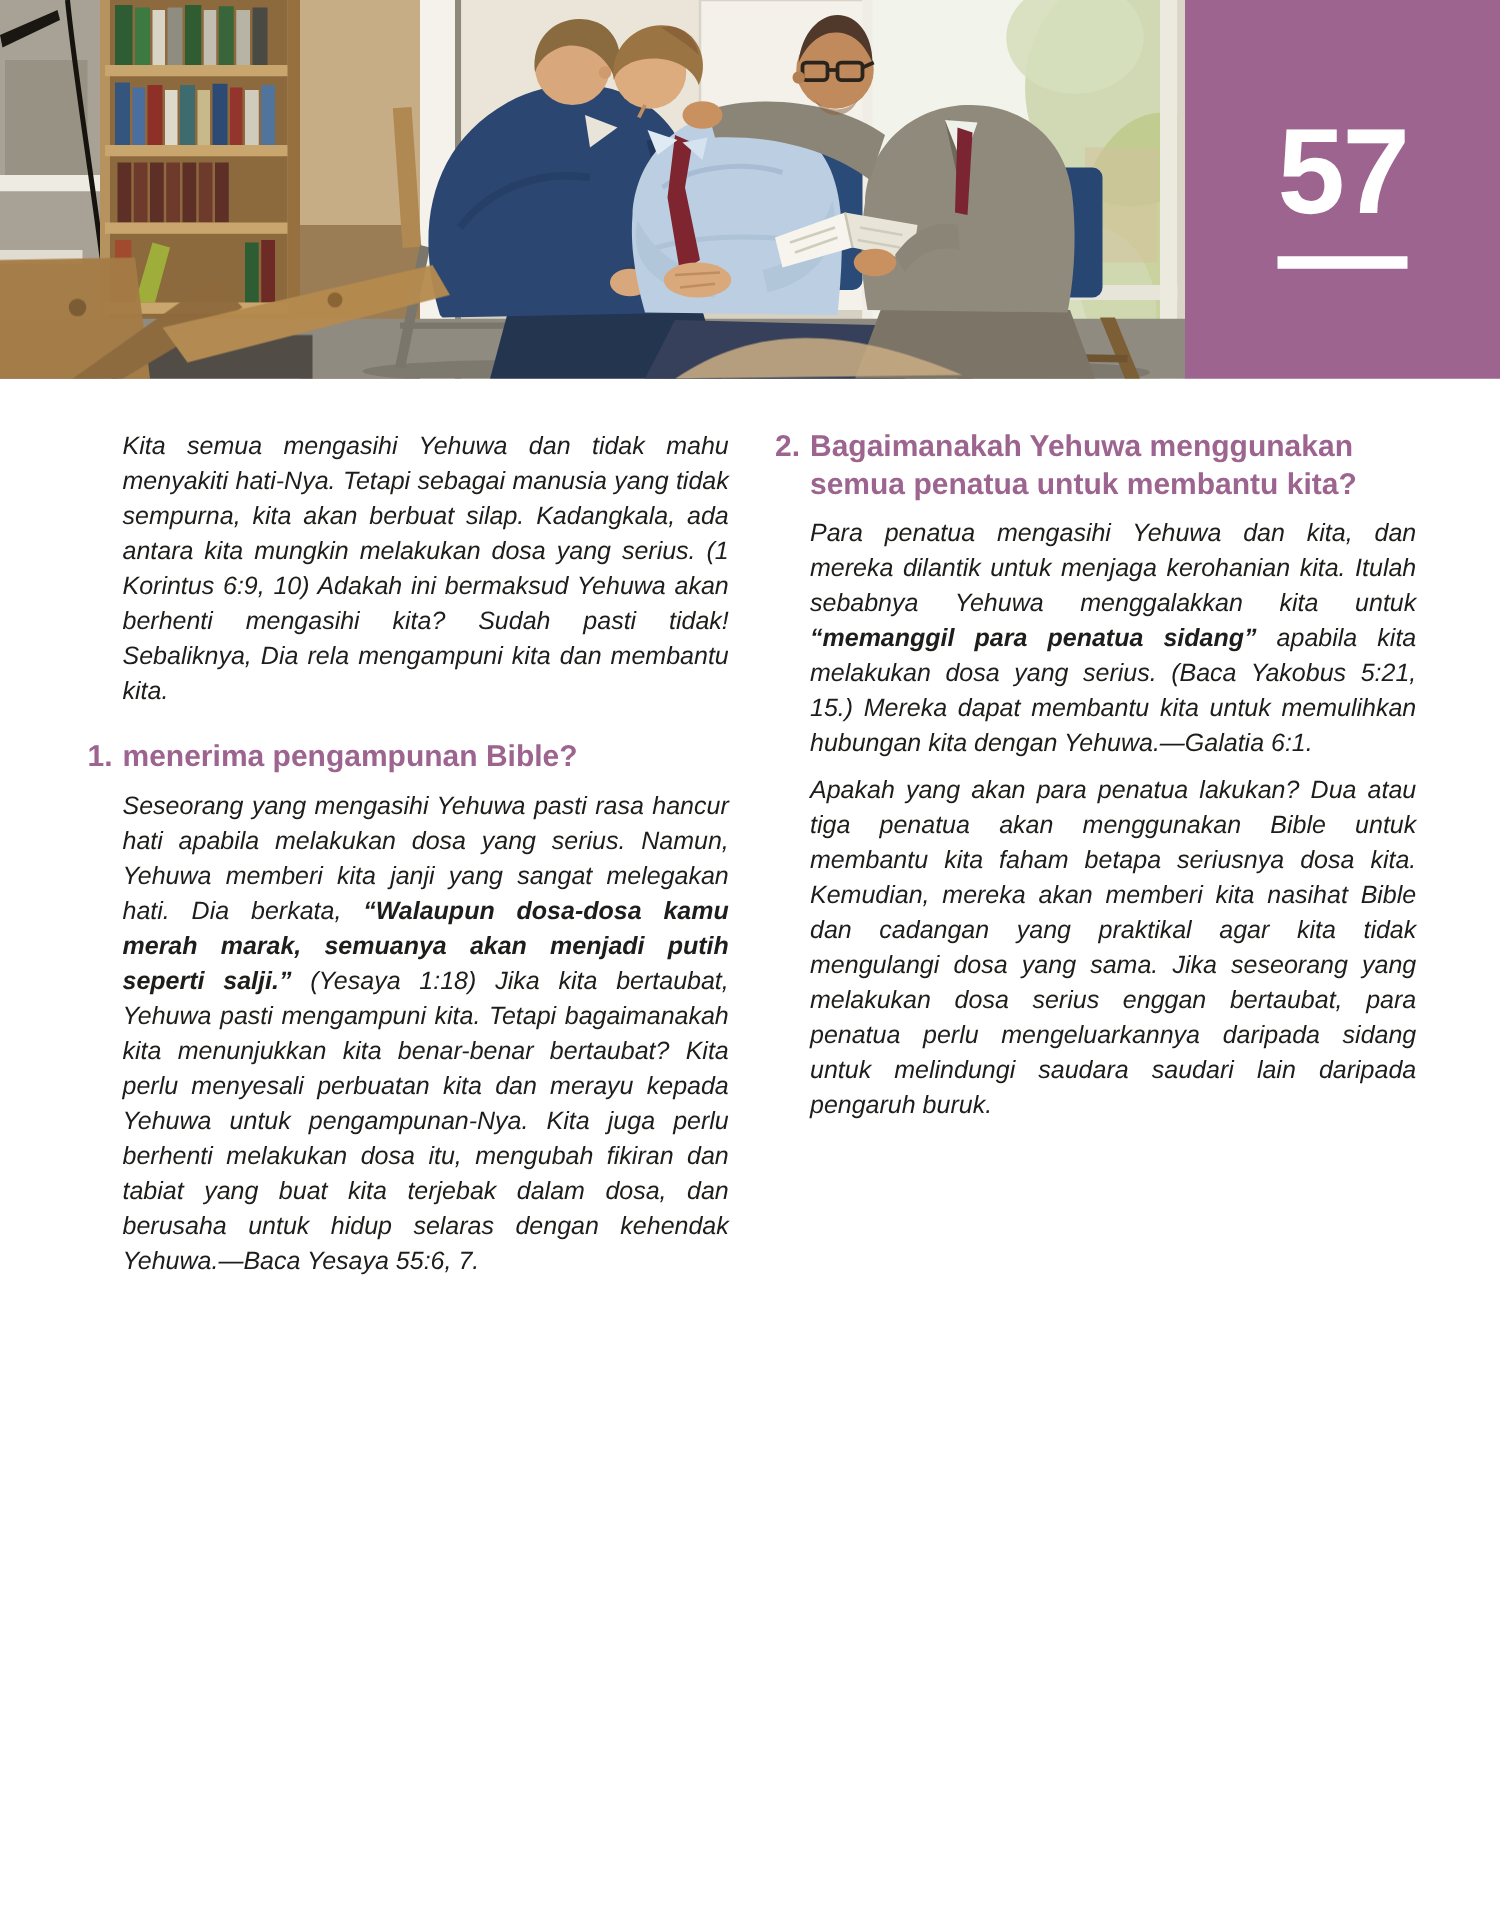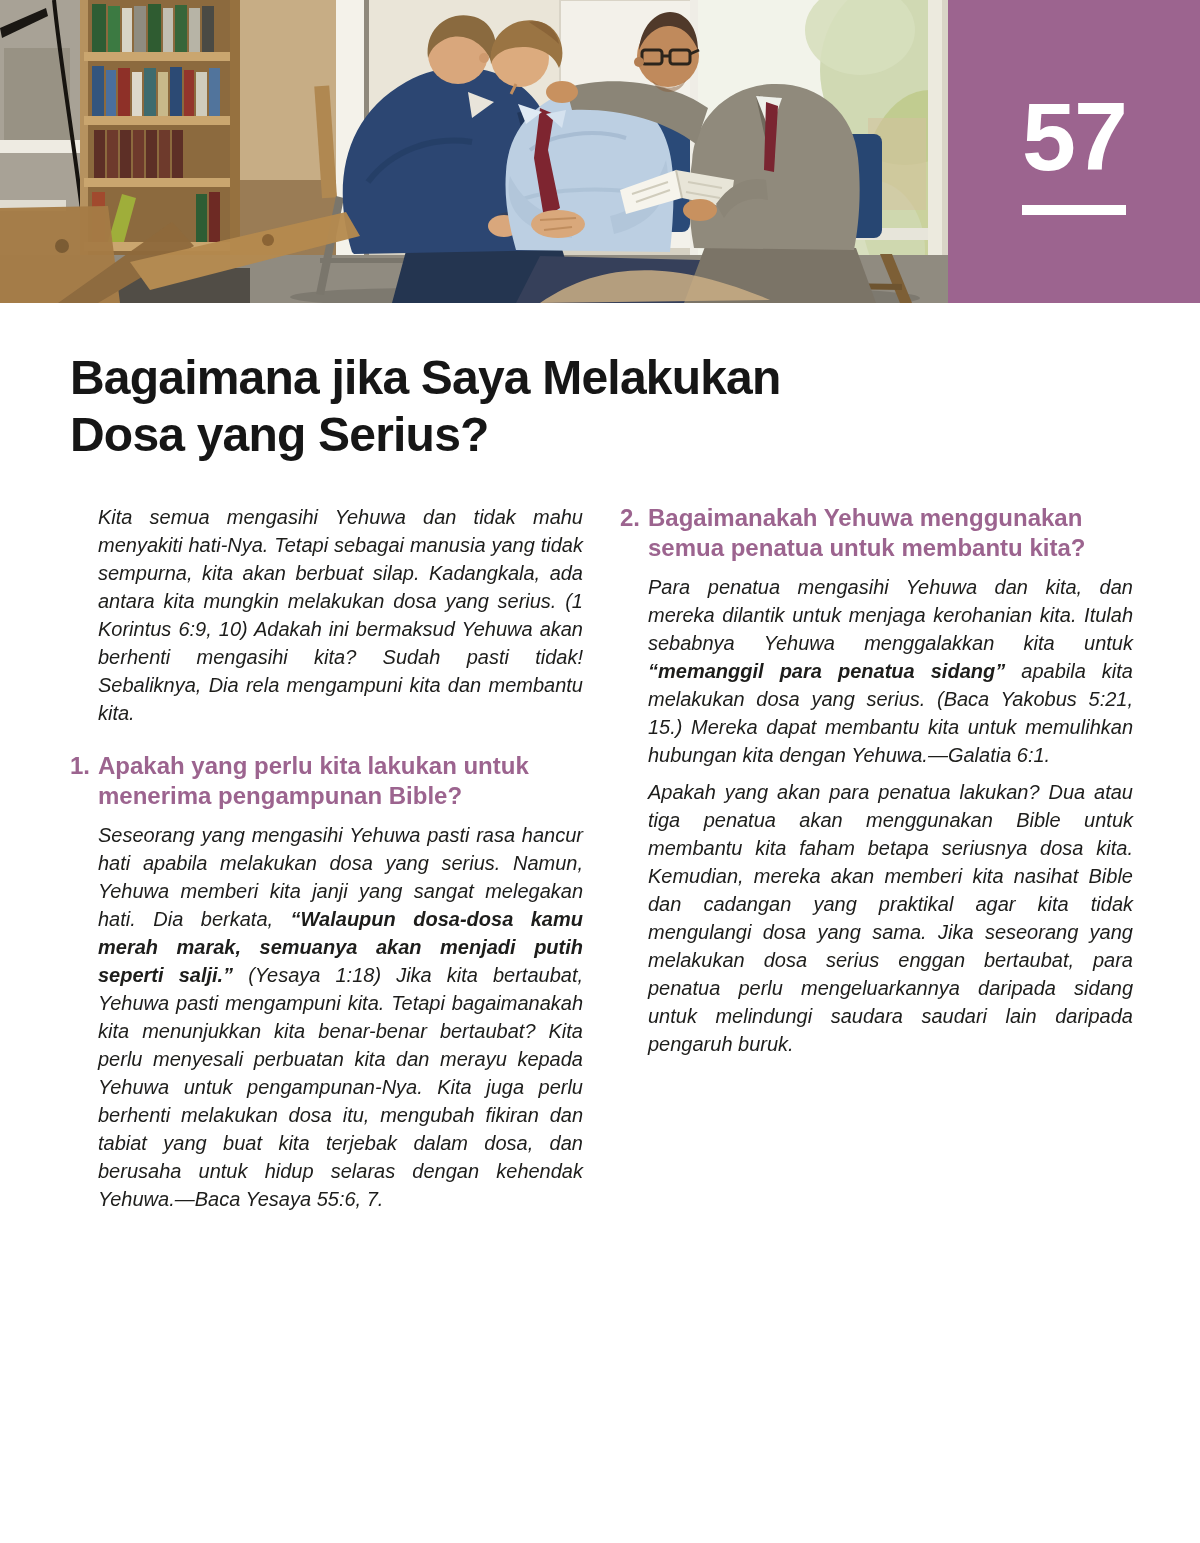--- a/index.html
+++ b/index.html
@@ -229,33 +229,29 @@
         <path d="M540,303 C600,262 670,258 770,300 L540,303 Z" fill="#c9ad85" opacity="0.9"></path>
       </g>
     </svg>
 
     <div class="lesson-box">
       <div class="lesson-num">57</div>
       <div class="lesson-bar"></div>
     </div>
   </div>
 
-  <h1 class="title">
-      <div>Bagaimana jika Saya Melakukan</div>
-      <div>Dosa yang Serius?</div>
-    </h1>
 
   <div class="cols">
 
     <div class="col">
       <p class="para"><span>Kita semua mengasihi Yehuwa dan tidak mahu menyakiti hati-Nya. Tetapi sebagai manusia yang tidak sempurna, kita akan berbuat silap. Kadangkala, ada antara kita mungkin melakukan dosa yang serius. (1 Korintus 6:9, 10) Adakah ini bermaksud Yehuwa akan berhenti mengasihi kita? Sudah pasti tidak! Sebaliknya, Dia rela mengampuni kita dan membantu kita.</span></p>
 
       <div class="qhead">
         <span class="qnum">1.</span>
-        <span class="qtext"><div>Apakah yang perlu kita lakukan untuk</div><div>menerima pengampunan Bible?</div></span>
+        <span class="qtext"><div>menerima pengampunan Bible?</div></span>
       </div>
       <p class="para"><span>Seseorang yang mengasihi Yehuwa pasti rasa hancur hati apabila melakukan dosa yang serius. Namun, Yehuwa memberi kita janji yang sangat melegakan hati. Dia berkata, </span><span class="b">“Walaupun dosa-dosa kamu merah marak, semuanya akan menjadi putih seperti salji.”</span><span> (Yesaya 1:18) Jika kita bertaubat, Yehuwa pasti mengampuni kita. Tetapi bagaimanakah kita menunjukkan kita benar-benar bertaubat? Kita perlu menyesali perbuatan kita dan merayu kepada Yehuwa untuk pengampunan-Nya. Kita juga perlu berhenti melakukan dosa itu, mengubah fikiran dan tabiat yang buat kita terjebak dalam dosa, dan berusaha untuk hidup selaras dengan kehendak Yehuwa.—Baca Yesaya 55:6, 7.</span></p>
     </div>
 
     <div class="col">
       <div class="qhead first">
         <span class="qnum">2.</span>
         <span class="qtext"><div>Bagaimanakah Yehuwa menggunakan</div><div>semua penatua untuk membantu kita?</div></span>
       </div>
       <p class="para"><span>Para penatua mengasihi Yehuwa dan kita, dan mereka dilantik untuk menjaga kerohanian kita. Itulah sebabnya Yehuwa menggalakkan kita untuk </span><span class="b">“memanggil para penatua sidang”</span><span> apabila kita melakukan dosa yang serius. (Baca Yakobus 5:21, 15.) Mereka dapat membantu kita untuk memulihkan hubungan kita dengan Yehuwa.—Galatia 6:1.</span></p>

